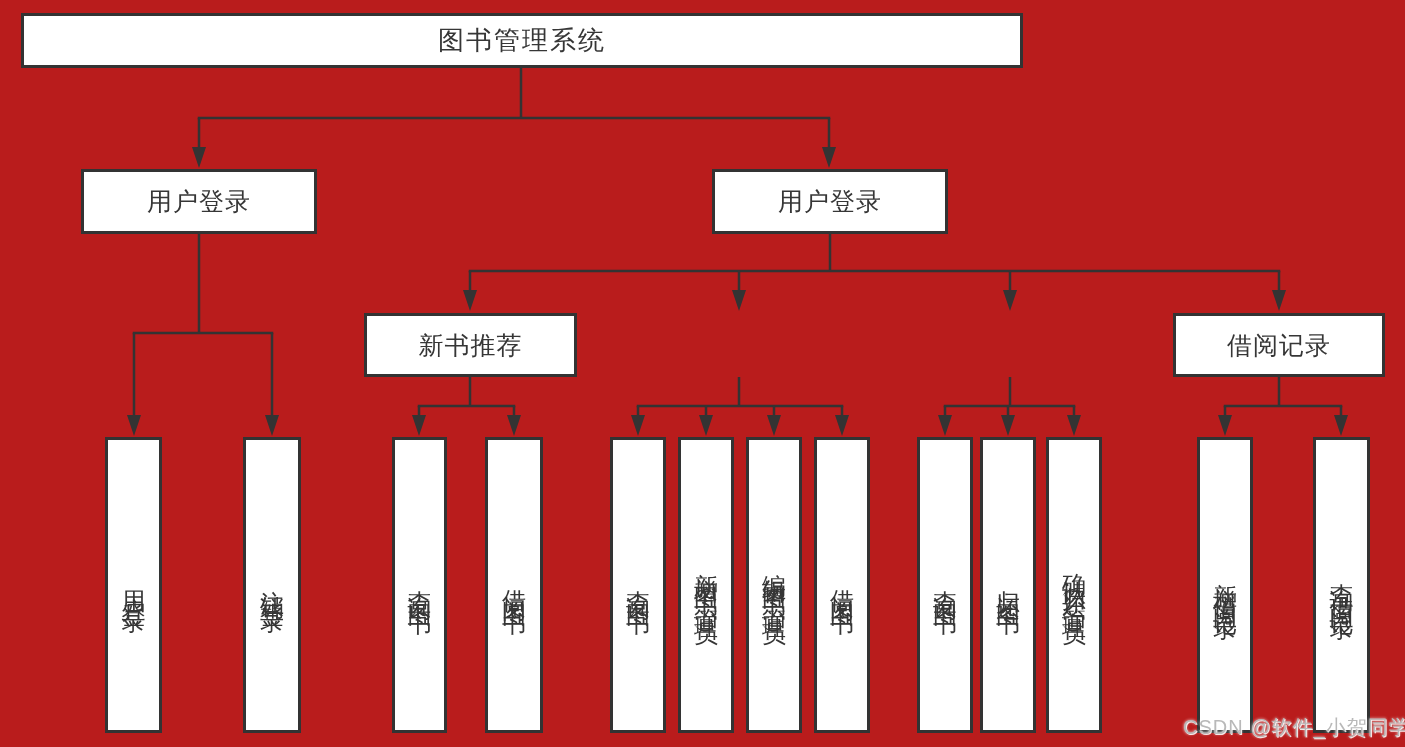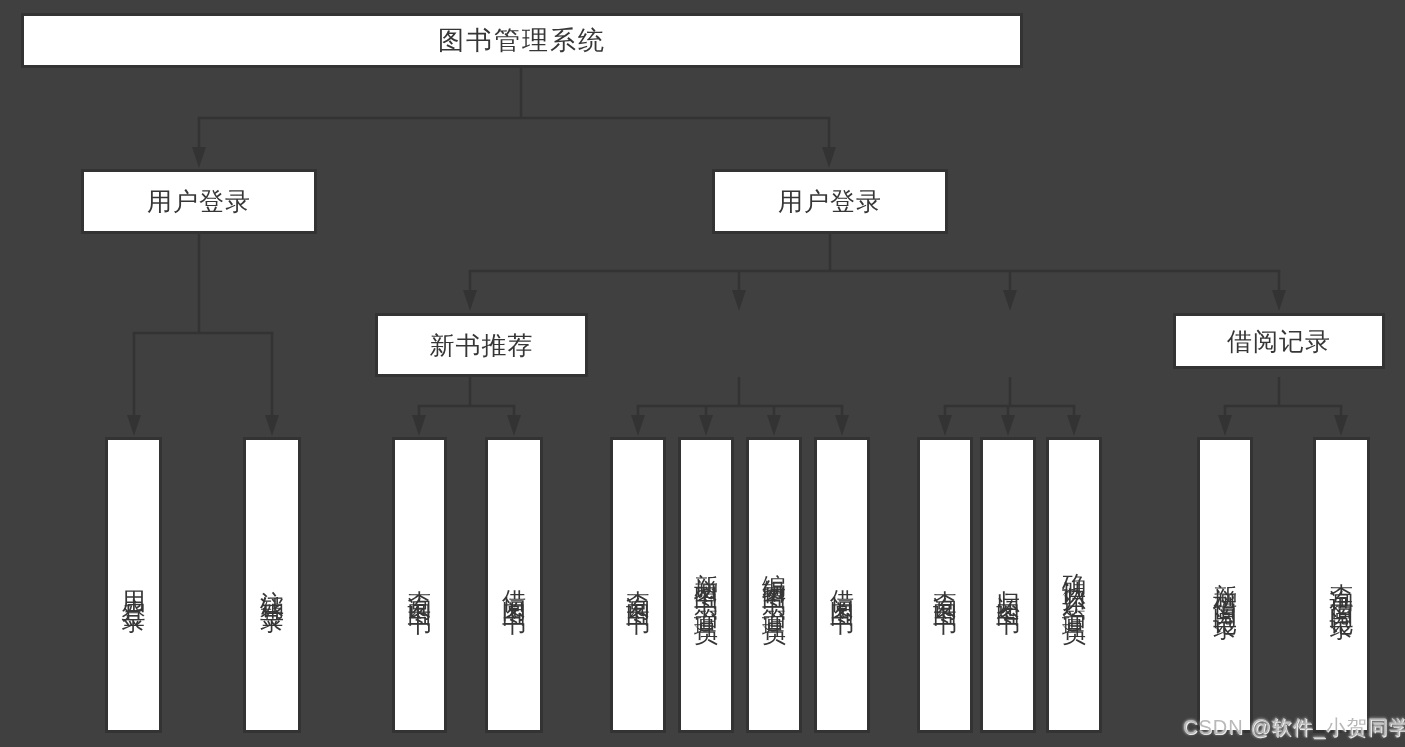--- a/index.html
+++ b/index.html
@@ -1,19 +1,19 @@
 <!DOCTYPE html>
 <html><head>
 <meta charset="utf-8">
 <style>
   html,body{margin:0;padding:0;background:#ffffff;}
   #canvas{
     position:relative;
     width:1405px;height:747px;
-    background:#404040;
+    background:#b91c1c;
     font-family:"Liberation Sans","DejaVu Sans",sans-serif;
     overflow:hidden;
   }
   #connectors{position:absolute;left:0;top:0;width:1405px;height:747px;pointer-events:none;}
   .node{
     position:absolute;
     box-sizing:border-box;
     border:3px solid #333333;
     background:#ffffff;
     display:flex;align-items:center;justify-content:center;
@@ -112,24 +112,24 @@
     <span>图书管理系统</span>
   </div>
 
   <div class="node hnode" style="left:81px;top:169px;width:236px;height:65px">
     <span>用户登录</span>
   </div>
   <div class="node hnode" style="left:712px;top:169px;width:236px;height:65px">
     <span>用户登录</span>
   </div>
 
-  <div class="node hnode" style="left:375px;top:313px;width:213px;height:64px">
+  <div class="node hnode" style="left:364px;top:313px;width:213px;height:64px">
     <span>新书推荐</span>
   </div>
-  <div class="node hnode" style="left:1173px;top:313px;width:212px;height:56px">
+  <div class="node hnode" style="left:1173px;top:313px;width:212px;height:64px">
     <span>借阅记录</span>
   </div>
 
   <div class="node vnode" style="left:105px;top:437px;width:57px;height:296px">
     <span class="vtext">用户登录</span>
   </div>
   <div class="node vnode" style="left:243px;top:437px;width:58px;height:296px">
     <span class="vtext">注销登录</span>
   </div>
 

